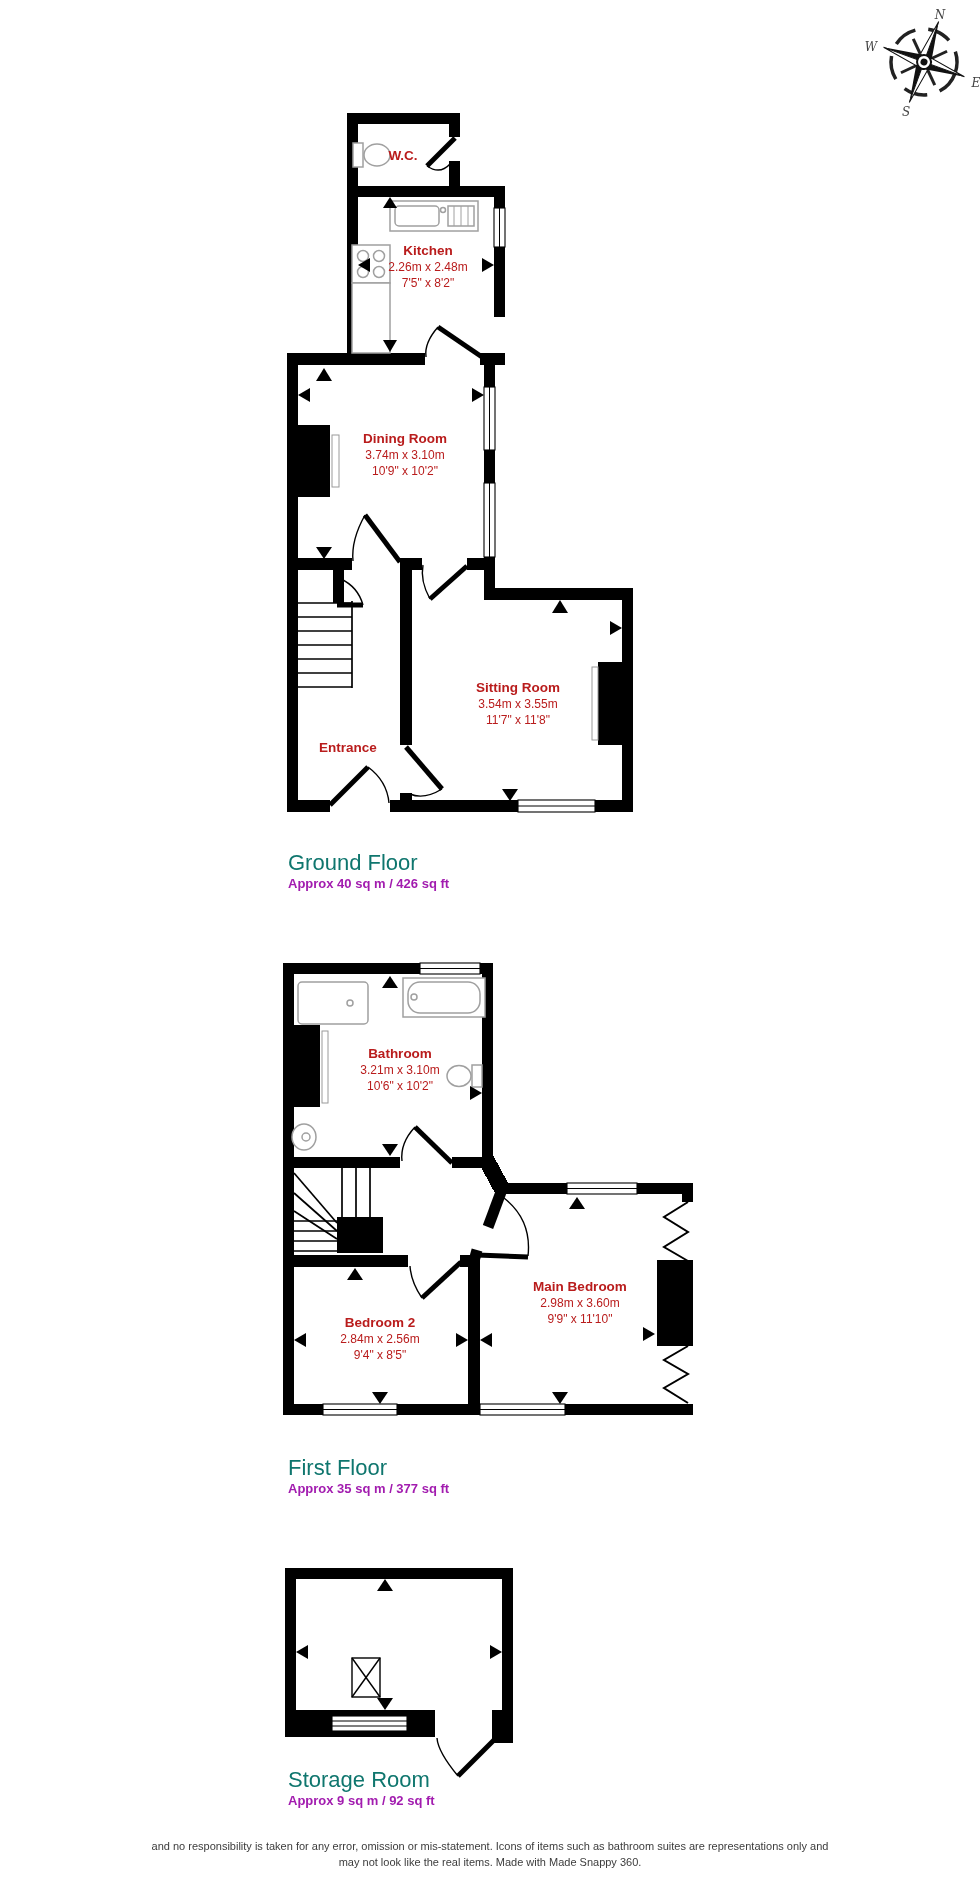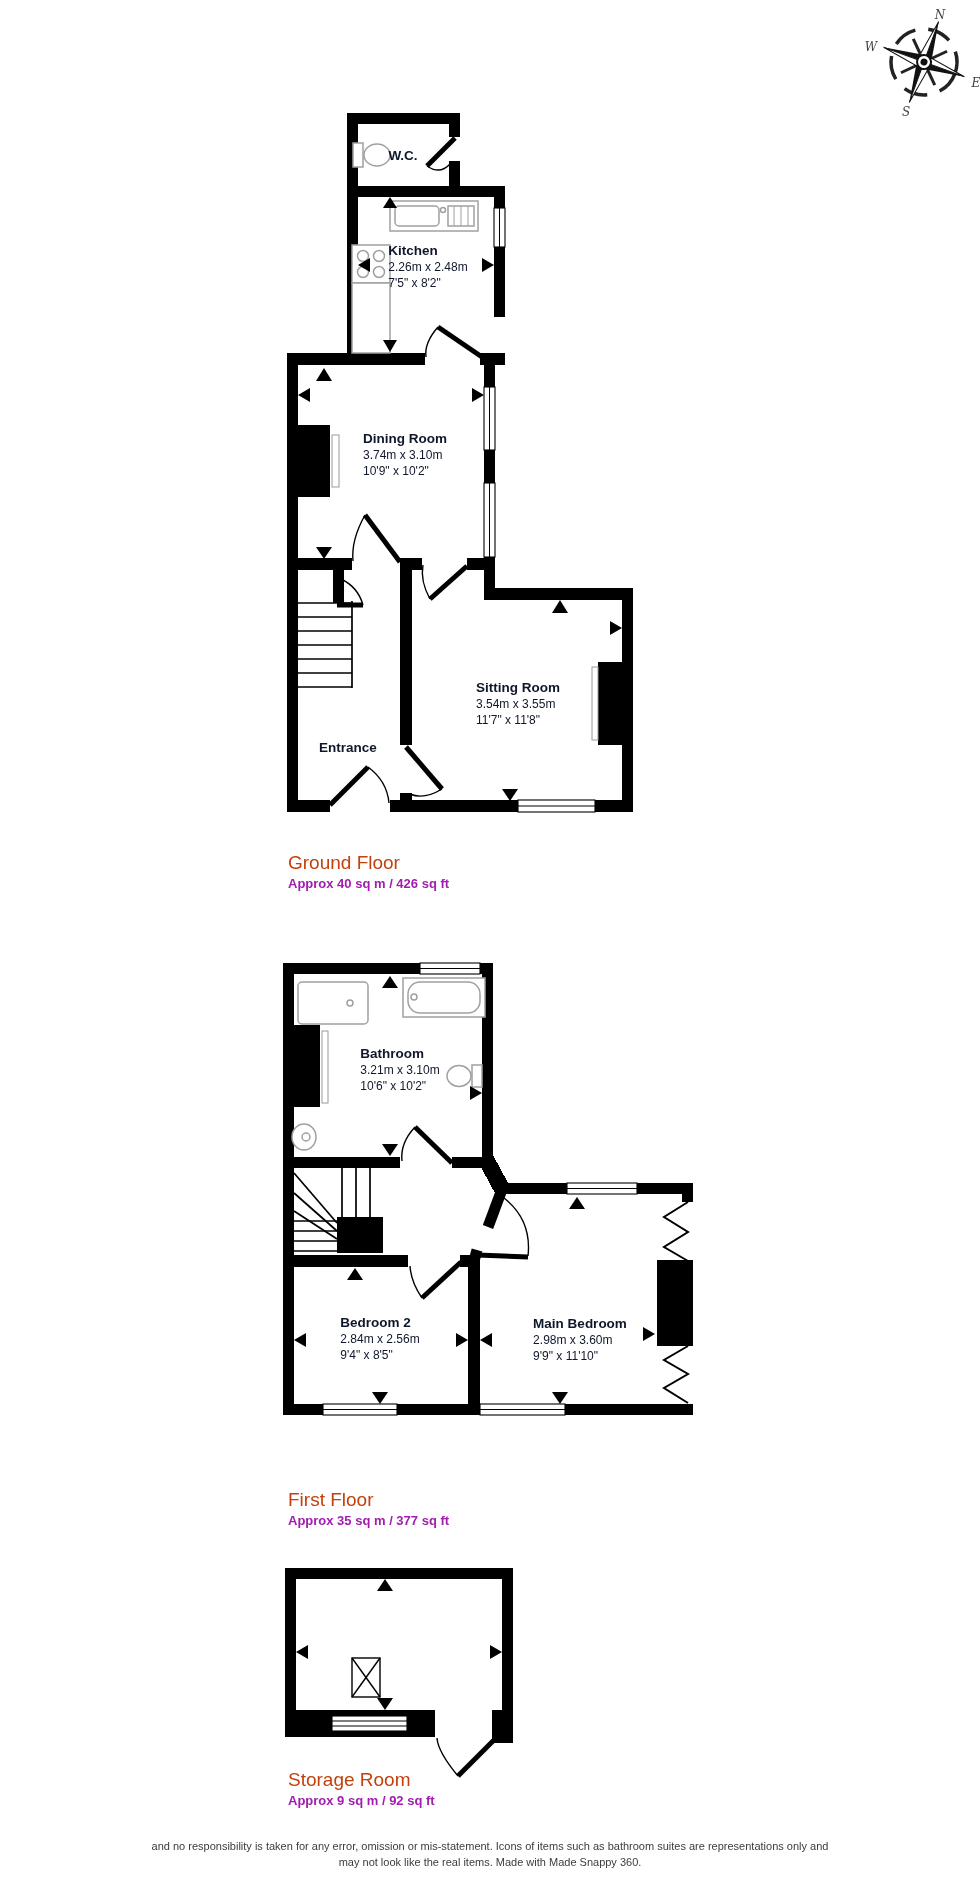--- a/index.html
+++ b/index.html
@@ -3,25 +3,25 @@
 <meta charset="utf-8">
 <title>Floorplan</title>
 <style>
   html,body{margin:0;padding:0;background:#fff;}
   .page{position:relative;width:980px;height:1900px;background:#ffffff;overflow:hidden;
         font-family:"Liberation Sans", sans-serif;color:#1c1c1c;}
   .header{position:absolute;top:31px;left:0;width:100%;text-align:center;
           font-size:13px;font-weight:bold;line-height:16px;color:#111;}
   .floor{position:absolute;}
   .floor svg{position:absolute;left:0;top:0;}
-  .room-label{position:absolute;transform:translateX(-50%);text-align:left;white-space:nowrap;color:#0f172a;}
+  .room-label{position:absolute;transform:translateX(-50%);text-align:center;white-space:nowrap;color:#b91c1c;}
   .room-label .rname{font-size:13.5px;font-weight:bold;line-height:17px;}
   .room-label .rdim{font-size:12px;line-height:16px;}
   .floor-caption{position:absolute;left:288px;}
-  .floor-title{font-size:19px;color:#c2410c;line-height:24px;}
+  .floor-title{font-size:22px;color:#0f766e;line-height:24px;}
   .floor-sub{font-size:13px;font-weight:bold;color:#a21caf;line-height:18px;}
   .disclaimer{position:absolute;top:1838px;left:0;width:100%;text-align:center;
               font-size:11px;color:#3c3c3c;line-height:16px;}
   .wall{fill:#000;}
   .fixture{stroke:#a0a0a0;fill:#fff;stroke-width:1.5;}
   .win{fill:#fff;stroke:#000;stroke-width:1.1;}
   .winline{stroke:#000;stroke-width:1;}
   .leaf{stroke:#000;stroke-width:5;fill:none;}
   .arc{stroke:#000;stroke-width:1.4;fill:none;}
   .tread{stroke:#000;stroke-width:1.7;}
@@ -302,28 +302,28 @@
     <div class="room-label" style="left:130px;top:90px;">
       <div class="rname">Bathroom</div>
       <div class="rdim">3.21m x 3.10m</div>
       <div class="rdim">10'6" x 10'2"</div>
     </div>
     <div class="room-label" style="left:110px;top:359px;">
       <div class="rname">Bedroom 2</div>
       <div class="rdim">2.84m x 2.56m</div>
       <div class="rdim">9'4" x 8'5"</div>
     </div>
-    <div class="room-label" style="left:310px;top:323px;margin-top:37px;">
+    <div class="room-label" style="left:310px;top:323px;">
       <div class="rname">Main Bedroom</div>
       <div class="rdim">2.98m x 3.60m</div>
       <div class="rdim">9'9" x 11'10"</div>
     </div>
   </div>
 
-  <div class="floor-caption" style="top:1456px;margin-top:32px;">
+  <div class="floor-caption" style="top:1456px;">
     <div class="floor-title">First Floor</div>
     <div class="floor-sub">Approx 35 sq m / 377 sq ft</div>
   </div>
 
   <div class="floor" style="left:275px;top:1560px;width:250px;height:250px;">
     <svg width="250" height="250" viewBox="0 0 250 250">
       <g class="wall" shape-rendering="crispEdges">
         <rect x="10" y="8" width="228" height="11"></rect>
         <rect x="10" y="8" width="11" height="169"></rect>
         <rect x="227" y="8" width="11" height="175"></rect>

